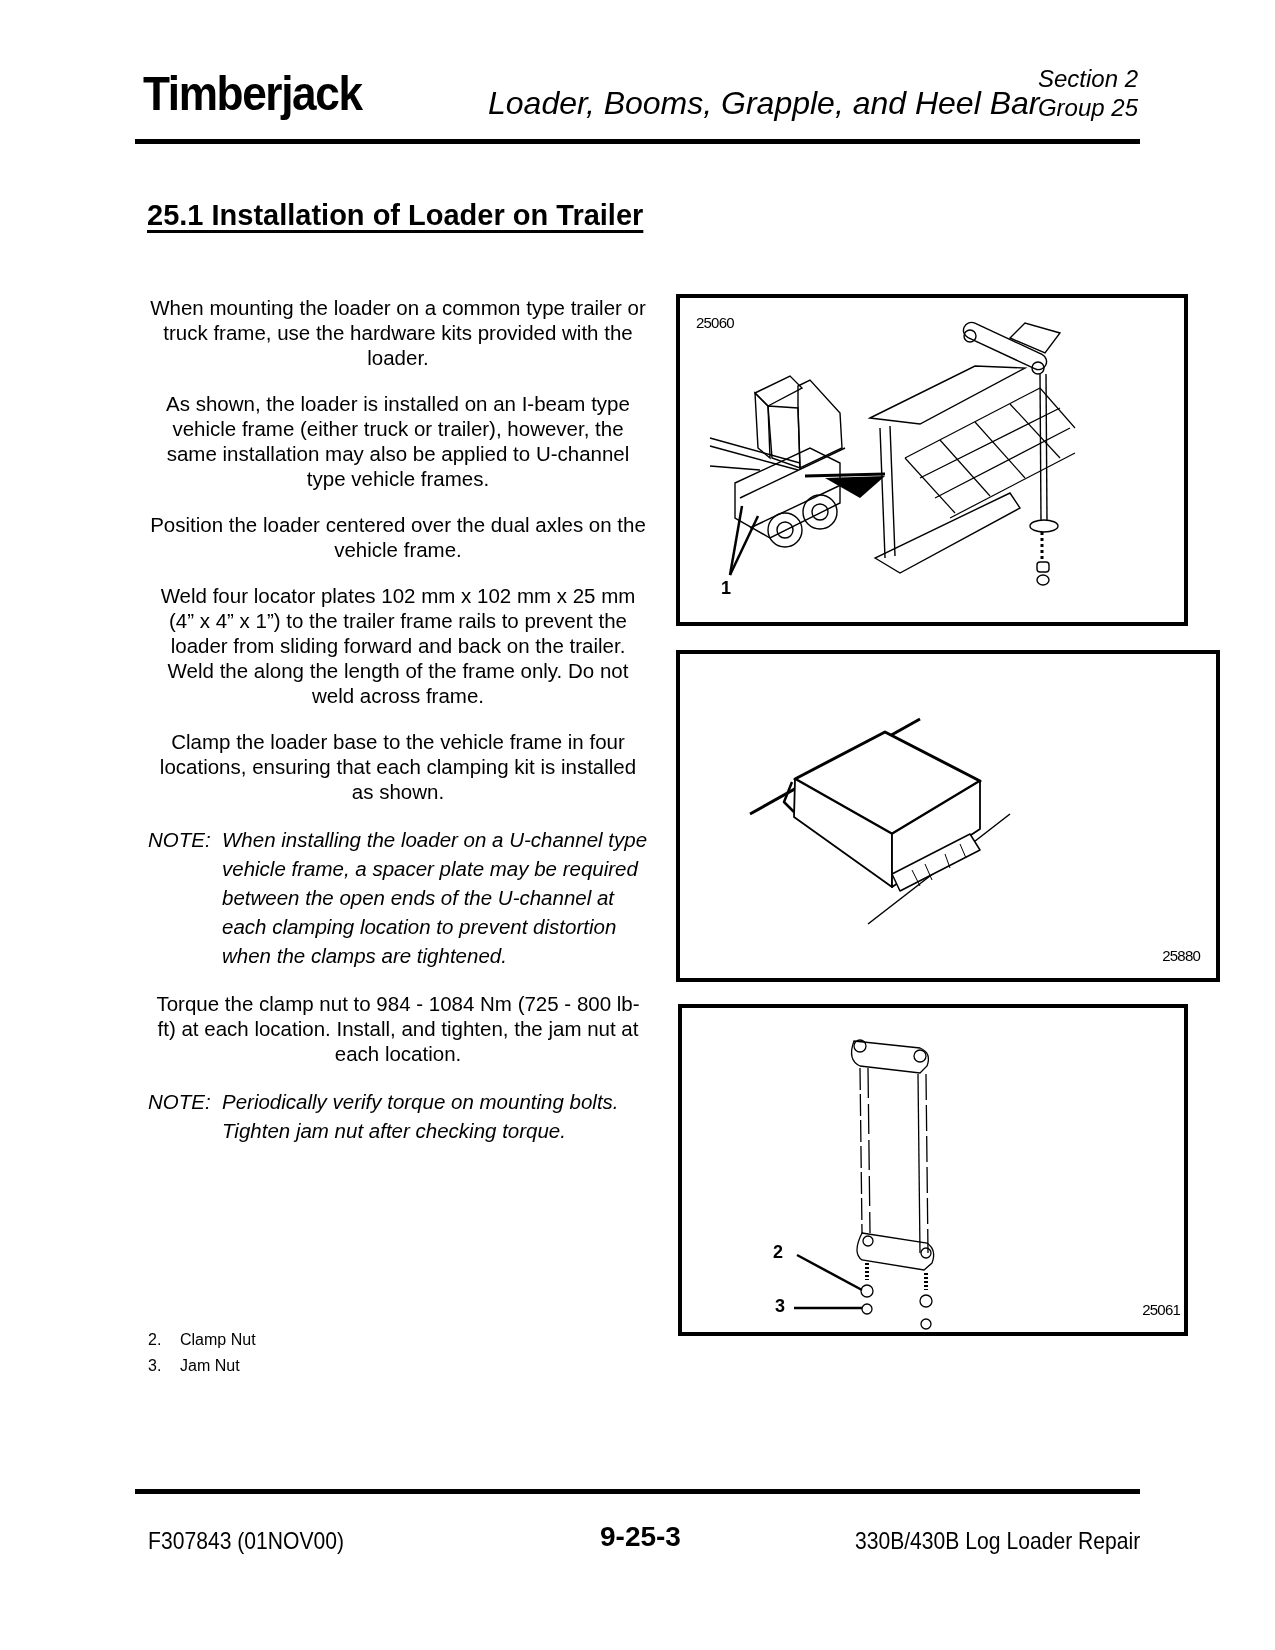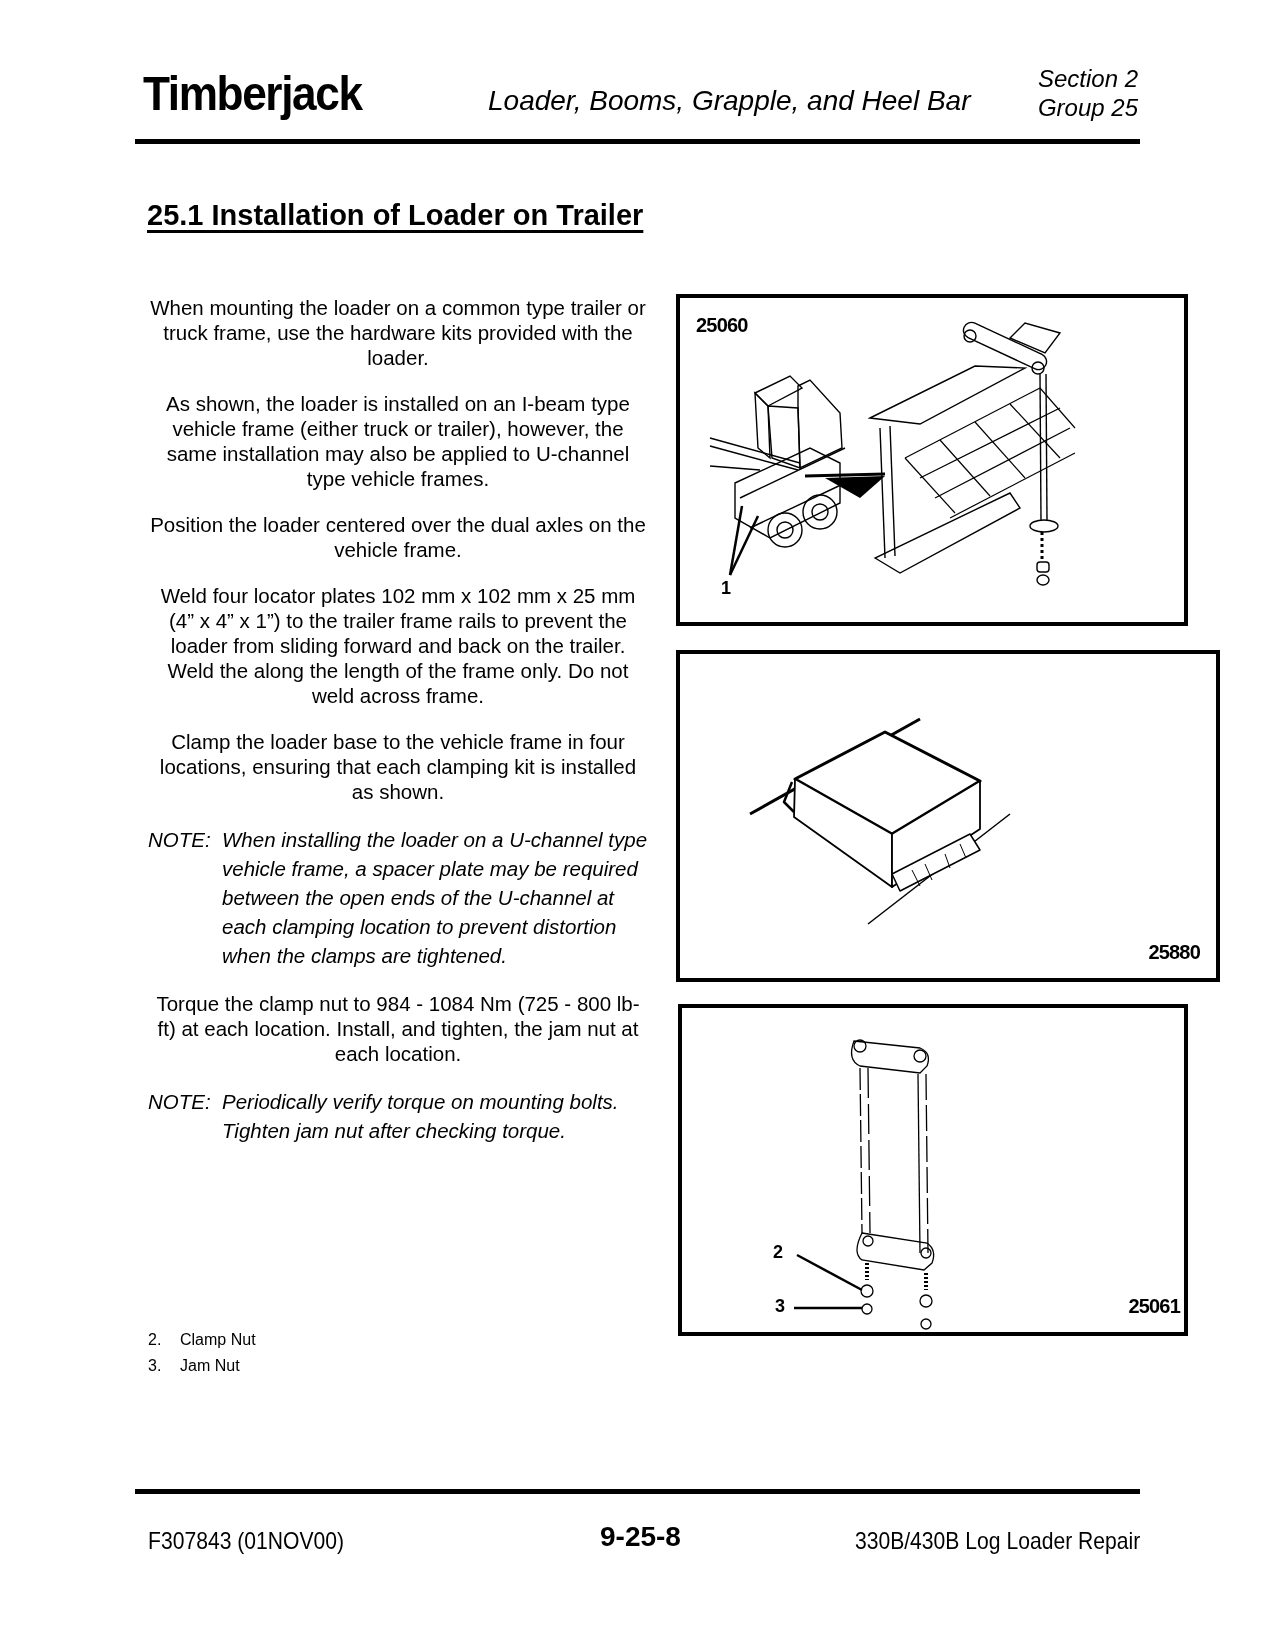--- a/index.html
+++ b/index.html
@@ -1,35 +1,35 @@
 <!DOCTYPE html>
 <html><head>
 <meta charset="utf-8">
 <style>
   html, body { margin: 0; padding: 0; background: #ffffff; }
   body { width: 1275px; height: 1650px; position: relative; overflow: hidden;
          font-family: "Liberation Sans", "DejaVu Sans", sans-serif; color: #000; }
   .abs { position: absolute; }
   .logo { left: 143px; top: 66px; font-size: 48px; font-weight: bold; letter-spacing: -1.5px;
           transform: scaleX(0.92); transform-origin: left top; }
-  .hdr-sub { left: 488px; top: 85px; font-size: 28px; font-style: italic; }
+  .hdr-sub { left: 488px; top: 85px; font-size: 32px; font-style: italic; }
   .hdr-sec { right: 137px; top: 64px; font-size: 24px; font-style: italic; text-align: right; line-height: 29px; }
   .rule { left: 135px; width: 1005px; height: 5px; background: #000; }
   .title { left: 147px; top: 199px; font-size: 29px; font-weight: bold; text-decoration: underline;
            text-underline-offset: 5px; text-decoration-thickness: 3px; }
   .col { left: 148px; top: 295px; width: 500px; font-size: 20.5px; line-height: 25px; }
   .col p { margin: 0 0 21px 0; text-align: center; }
   .col .bold { font-weight: bold; }
   .note { display: flex; font-style: italic; margin: 8px 0 21px 0; line-height: 29px; }
   .note .lbl { width: 74px; flex: none; }
   .note .txt { flex: 1; }
   .legend { left: 148px; top: 1327px; font-size: 16px; line-height: 26px; }
   .legend div span.n { display: inline-block; width: 32px; }
   .fig { border: 4px solid #000; box-sizing: border-box; background: #fff; }
-  .figid { font-size: 20px; font-weight: bold; letter-spacing: -0.8px; }
+  .figid { font-size: 15px; font-weight: normal; letter-spacing: -0.8px; }
   .callout { font-size: 18px; font-weight: bold; }
   .foot-l { left: 148px; top: 1527px; font-size: 24px; transform: scaleX(0.88); transform-origin: left top; }
   .foot-c { left: 600px; top: 1521px; font-size: 28px; font-weight: bold; }
   .foot-r { right: 135px; top: 1527px; font-size: 24px; transform: scaleX(0.88); transform-origin: right top; }
   svg { display: block; }
 </style>
 </head>
 <body>
 
 <div class="abs logo">Timberjack</div>
@@ -175,14 +175,14 @@
     <line x1="115" y1="247" x2="180" y2="282" stroke="#000" stroke-width="2.5"></line>
     <line x1="112" y1="300" x2="180" y2="300" stroke="#000" stroke-width="2.5"></line>
   </svg>
   <div class="abs callout" style="left:91px; top:234px;">2</div>
   <div class="abs callout" style="left:93px; top:288px;">3</div>
   <div class="abs figid" style="right:4px; bottom:14px;">25061</div>
 </div>
 
 <div class="abs rule" style="top:1489px;"></div>
 <div class="abs foot-l">F307843 (01NOV00)</div>
-<div class="abs foot-c">9-25-8</div>
+<div class="abs foot-c">9-25-3</div>
 <div class="abs foot-r">330B/430B Log Loader Repair</div>
 
 </body></html>

